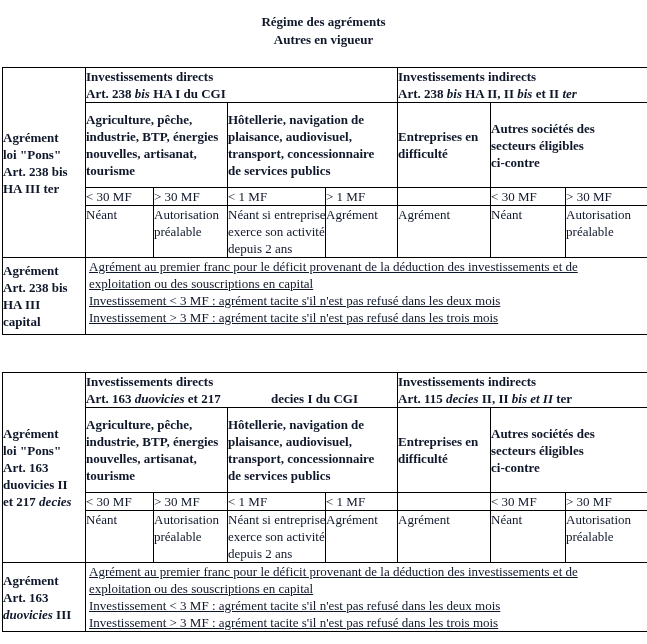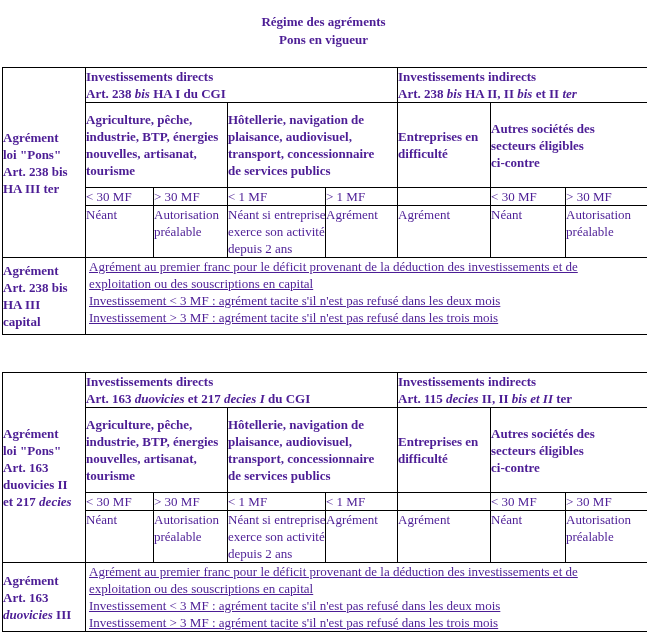--- a/index.html
+++ b/index.html
@@ -1,17 +1,17 @@
 <!DOCTYPE html>
 <html><head>
 <meta charset="utf-8">
 <style>
   html,body{margin:0;padding:0;background:#fff;}
   .page{
-    position:relative;width:647px;height:644px;background:#fff;color:#4c1d95;
+    position:relative;width:647px;height:644px;background:#fff;color:#0f172a;
     font-family:"Liberation Serif","DejaVu Serif",serif;
     font-size:13px;line-height:17px;overflow:hidden;
   }
   .title{ text-align:center;font-weight:bold;line-height:18px; }
   .t-top{ padding-top:13px; }
   .t-mid{ padding-top:19px; }
   table.grid{
     border-collapse:collapse;table-layout:fixed;
     width:643px;margin-left:2px;margin-top:18px;
   }
@@ -26,21 +26,21 @@
   tr.r0{height:32px;} tr.r1{height:85px;} tr.r2{height:18px;} tr.r3{height:52px;}
   tr.r4a{height:77px;} tr.r4b{height:64px;}
 </style>
 </head>
 <body>
 
 <div class="page">
 
   <div class="title t-top">
     <div class="ln">Régime des agréments</div>
-    <div class="ln">Pons en vigueur</div>
+    <div class="ln">Autres en vigueur</div>
   </div>
 
   <table class="grid">
     <colgroup>
       <col style="width:83px">
         <col style="width:68px">
         <col style="width:74px">
         <col style="width:98px">
       <col style="width:72px">
         <col style="width:93px">
@@ -150,21 +150,21 @@
         <tr class="r0">
       <td class="b" rowspan="4">
             <div class="ln">Agrément</div>
             <div class="ln">loi "Pons"</div>
             <div class="ln">Art. 163</div>
             <div class="ln">duovicies II</div>
             <div class="ln"><span>et 217 </span><span style="font-style: italic;">decies</span></div>
           </td>
       <td class="b" colspan="4">
         <div class="ln">Investissements directs</div>
-        <div class="ln"><span>Art. 163 </span><span style="font-style: italic;">duovicies</span><span> et 217 </span><span style="font-style: italic;">decies I</span><span> du CGI</span></div>
+        <div class="ln"><span>Art. 163 </span><span style="font-style: italic;">duovicies</span><span> et 217 </span><span style=" margin-left: 47px;">decies I</span><span> du CGI</span></div>
       </td>
       <td class="b" colspan="3">
         <div class="ln">Investissements indirects</div>
         <div class="ln"><span>Art. 115 </span><span style="font-style: italic;">decies</span><span>  II, II </span><span style="font-style: italic;">bis et II</span><span> ter</span></div>
       </td>
     </tr>
     <tr class="r1">
       <td class="b" colspan="2">
             <div class="ln">Agriculture, pêche,</div>
             <div class="ln">industrie, BTP, énergies</div>

